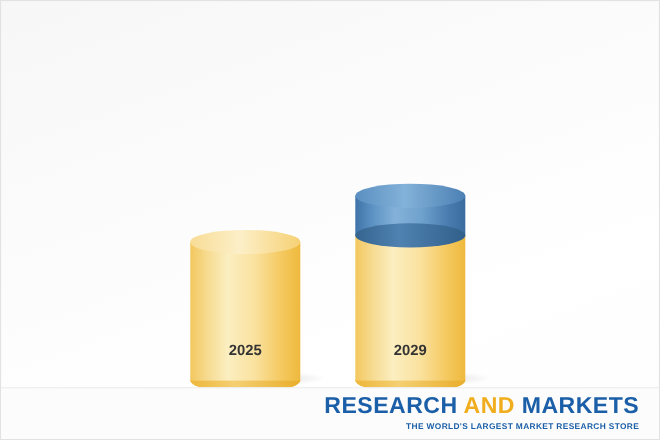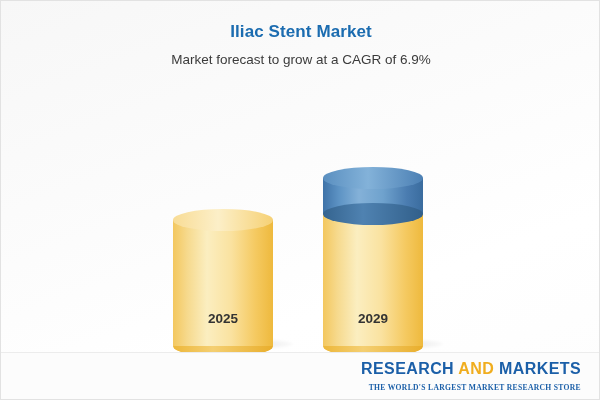--- a/index.html
+++ b/index.html
@@ -161,47 +161,42 @@
     color: #8e8e8e;
     letter-spacing: 0.1px;
   }
   .logo {
     position: absolute;
     right: 18px;
     top: 6px;
     text-align: right;
   }
   .logo-main {
-    font-size: 16px;
+    font-size: 21px;
     font-weight: bold;
     letter-spacing: 0.4px;
     color: #1b5fa8;
     line-height: 19px;
     white-space: nowrap;
   }
   .logo-and { color: #f0ad1e; }
   .logo-tag {
     margin-top: 5px;
     font-size: 7.6px;
     font-weight: bold;
     letter-spacing: 0.32px;
     color: #1b5fa8;
     white-space: nowrap;
-    font-family: Liberation Serif, serif;
   }
 </style>
 </head>
 <body>
 
 <div class="frame">
 
-  <div class="header">
-    <div class="chart-title">Iliac Stent Market</div>
-    <div class="chart-subtitle">Market forecast to grow at a CAGR of 6.9%</div>
-  </div>
 
   <div class="plot">
 
     <div class="bar-group g0" style="height:307px;">
 
       <div class="shadow"></div>
       <div class="cylinder yellow" style="top:170px; height:137px;">
         <div class="cyl-bottom" style="bottom:-11px;"></div>
         <div class="cyl-body" style="top:11px; height:126px;"></div>
         <div class="cyl-top" style="top:0px;"></div>

